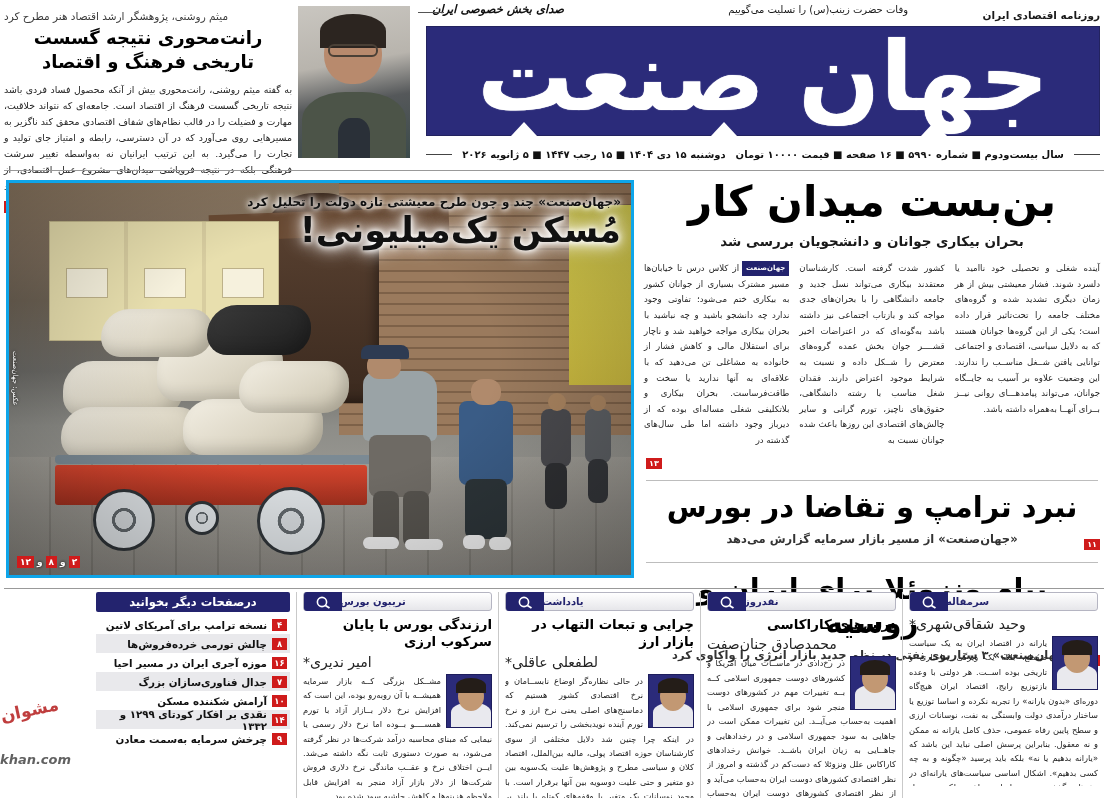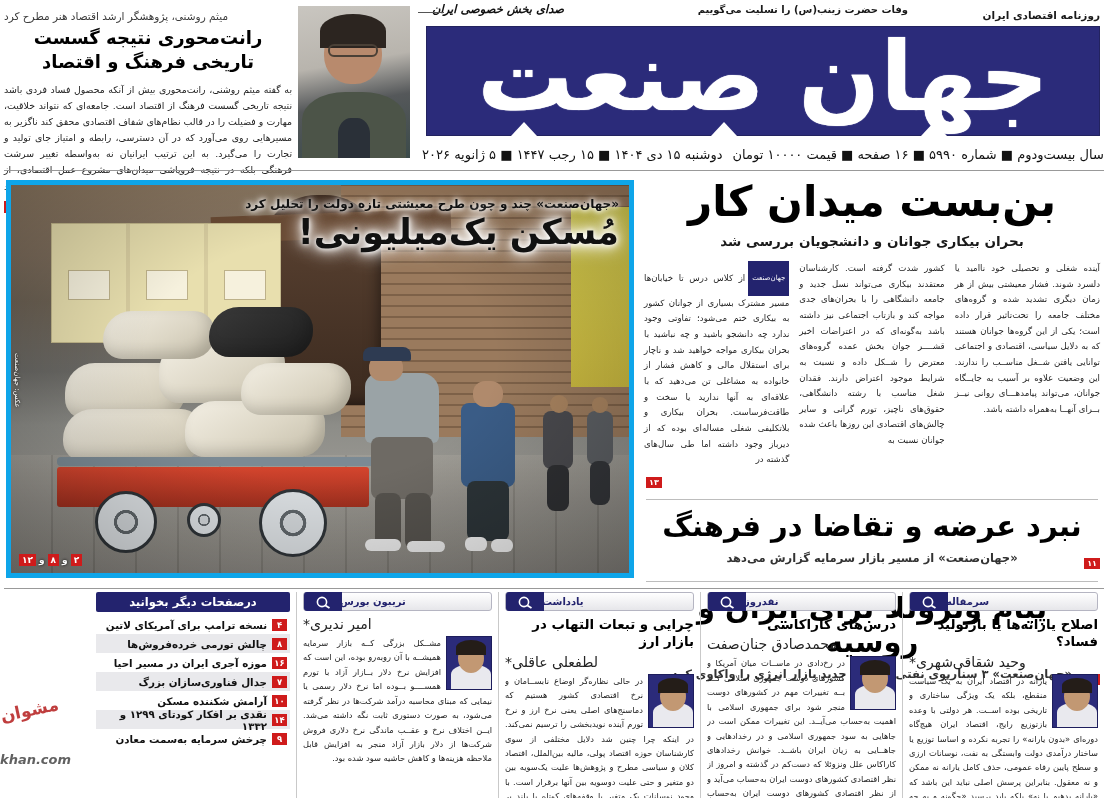--- a/index.html
+++ b/index.html
@@ -26,21 +26,21 @@
     height: 22px;
     display: flex; align-items: center; justify-content: space-between;
   }
   .mh-kicker {
     font-size: 10.5px; color: #1a1a1a; font-weight: bold;
     white-space: nowrap;
   }
   .mh-condolence {
     font-size: 10px; color: #1a1a1a;
     white-space: nowrap;
-    position: absolute; right: 200px; top: 4px; font-weight: bold;
+    position: absolute; right: 200px; top: 4px;
   }
   .mh-slogan {
     font-size: 11.5px; color: #111; font-weight: bold;
     font-style: italic;
     position: absolute; left: 14px; top: 2px;
     white-space: nowrap;
   }
   .mh-rule-left {
     position: absolute; left: 0; top: 12px; width: 26px;
     border-top: 1.2px solid #555;
@@ -72,21 +72,21 @@
   .mh-notch.n2 { right: 362px; }
   .mh-notch.n3 { right: 562px; }
   .mh-dateline {
     position: absolute; top: 142px; right: 8px; left: 8px;
     height: 24px;
     display: flex; align-items: center; justify-content: center;
     gap: 10px;
   }
   .dl-hr { flex: 1 1 auto; border-top: 1px solid #444; height: 0; }
   .dl-text {
-    font-size: 13px; color: #111; font-weight: normal;
+    font-size: 10px; color: #111; font-weight: bold;
     white-space: nowrap;
   }
 
   
   .top-editorial {
     position: absolute; top: 6px; left: 4px;
     width: 410px; height: 160px;
     display: flex; flex-direction: row-reverse; gap: 6px;
   }
   .te-text { width: 288px; padding-top: 4px; }
@@ -170,22 +170,22 @@
     padding: 0 2px;
   }
   .lead-col {
     flex: 1 1 0;
     font-size: 8.6px; line-height: 1.82; color: #1d1d1d;
     text-align: justify;
   }
   .lead-marker {
     display: inline-block; vertical-align: middle;
     background: #23236e; color: #fff;
-    font-size: 7px; font-weight: normal;
-    padding: 11px 4px; margin-left: 3px;
+    font-size: 7px; font-weight: bold;
+    padding: 1px 4px; margin-left: 3px;
   }
   .endbadge {
     display: inline-block; background: #cf1b1b; color: #fff;
     font-size: 8px; font-weight: bold; padding: 1px 3px;
   }
   .lead-hr { border-top: 1px solid #bdbdbd; margin: 10px 4px 0; }
 
   .subhead-block { padding: 9px 4px 6px; position: relative; }
   .subhead-title {
     font-size: 29px; font-weight: bold; color: #000;
@@ -202,21 +202,21 @@
     background: #cf1b1b; color: #fff;
     font-size: 8px; font-weight: bold; padding: 1px 3px;
   }
 
   
   .photo-box {
     position: absolute; top: 4px; left: 6px;
     width: 628px; height: 398px;
     overflow: hidden;
     background: #6b6258;
-    border: 5px solid #0ea5e9;
+    border: 3px solid #0ea5e9;
   }
   .ph-sky {
     position: absolute; inset: 0;
     background:
       linear-gradient(180deg, #8e7a63 0%, #7d6d5c 18%, #6e6355 30%, #6b6a66 48%, #8d8d88 62%, #9c9a94 78%, #8f8d88 100%);
   }
   .ph-wall {
     position: absolute; left: 330px; top: 0; width: 298px; height: 252px;
     background:
       repeating-linear-gradient(0deg,#9a7a5d 0px,#9a7a5d 9px,#7d6148 9px,#7d6148 11px),
@@ -493,21 +493,21 @@
         <div class="lead-col">آینده شغلی و تحصیلی خود ناامید یا دلسرد شوند. فشار معیشتی بیش از هر زمان دیگری تشدید شده و گروه‌های مختلف جامعه را تحت‌تاثیر قرار داده است؛ یکی از این گروه‌ها جوانان هستند که به دلایل سیاسی، اقتصادی و اجتماعی توانایی یافتن شــغل مناســب را ندارند. این وضعیت علاوه بر آسیب به جایــگاه جوانان، می‌تواند پیامدهـــای روانی نیــز بــرای آنهــا به‌همراه داشته باشد.</div>
         <div class="lead-col">کشور شدت گرفته است. کارشناسان معتقدند بیکاری می‌تواند نسل جدید و جامعه دانشگاهی را با بحران‌های جدی مواجه کند و بازتاب اجتماعی نیز داشته باشد به‌گونه‌ای که در اعتراضات اخیر قشــــر جوان بخش عمده گروه‌های معترض را شــکل داده و نسبت به شرایط موجود اعتراض دارند. فقدان شغل مناسب با رشته دانشگاهی، حقوق‌های ناچیز، تورم گرانی و سایر چالش‌های اقتصادی این روزها باعث شده جوانان نسبت به</div>
         <div class="lead-col">
           <span class="lead-marker">جهان‌صنعت</span><span>از کلاس درس تا خیابان‌ها مسیر مشترک بسیاری از جوانان کشور به بیکاری ختم می‌شود؛ تفاوتی وجود ندارد چه دانشجو باشید و چه نباشید با بحران بیکاری مواجه خواهید شد و ناچار برای استقلال مالی و کاهش فشار از خانواده به مشاغلی تن می‌دهید که با علاقه‌ای به آنها ندارید یا سخت و طاقت‌فرساست. بحران بیکاری و بلاتکلیفی شغلی مساله‌ای بوده که از دیرباز وجود داشته اما طی سال‌های گذشته در</span>
         </div>
       </div>
       <div style="text-align:left;padding:2px 4px 0;"><span class="endbadge">۱۳</span></div>
 
       <div class="lead-hr"></div>
       <div class="subhead-block">
-        <div class="subhead-title">نبرد عرضه و تقاضا در فرهنگ</div>
+        <div class="subhead-title">نبرد ترامپ و تقاضا در بورس</div>
         <div class="subhead-sub">«جهان‌صنعت» از مسیر بازار سرمایه گزارش می‌دهد</div>
         <span class="subhead-badge">۱۱</span>
       </div>
 
       <div class="lead-hr"></div>
       <div class="subhead-block">
         <div class="subhead-title">پیام ونزوئلا برای ایران و روسیه</div>
         <div class="subhead-sub">«جهان‌صنعت» ۳ سناریوی نفتی در نظم جدید بازار انرژی را واکاوی کرد</div>
         <span class="subhead-badge">۱۵</span>
       </div>
@@ -602,21 +602,20 @@
     <div class="col col-art">
       <div class="tab">
         <span class="tab-icon">
           <svg width="20" height="14" viewBox="0 0 20 14">
               <circle cx="9" cy="7" r="4.6" fill="none" stroke="#fff" stroke-width="1.6"></circle>
               <line x1="12.4" y1="10.4" x2="16.5" y2="13" stroke="#fff" stroke-width="1.8"></line>
             </svg>
         </span>
         <span class="tab-label">سرمقاله</span>
       </div>
-      <div class="panel-title">اصلاح یارانه‌ها یا بازتولید فساد؟</div>
       <div class="panel-author">وحید شقاقی‌شهری*</div>
       <div class="panel-body">
         <span class="author-photo">
           <span class="bd"></span>
             <span class="sk"></span>
             <span class="hr"></span>
         </span>
         <span>یارانه در اقتصاد ایران به یک سیاست منقطع، بلکه یک ویژگی ساختاری و تاریخی بوده اســت. هر دولتی با وعده بازتوزیع رایج، اقتصاد ایران هیچ‌گاه دوره‌ای «بدون یارانه» را تجربه نکرده و اساسا توزیع یا ساختار درآمدی دولت وابستگی به نفت، نوسانات ارزی و سطح پایین رفاه عمومی، حذف کامل یارانه نه ممکن و نه معقول. بنابراین پرسش اصلی نباید این باشد که «یارانه بدهیم یا نه» بلکه باید پرسید «چگونه و به چه کسی بدهیم». اشکال اساسی سیاست‌های یارانه‌ای در دهه‌های گذشته نه در اصل پرداخت بلکه در محل تخصیص آن بوده است.</span>
       </div>
     </div>
@@ -668,20 +667,21 @@
     <div class="col col-art">
       <div class="tab">
         <span class="tab-icon">
           <svg width="20" height="14" viewBox="0 0 20 14">
               <circle cx="9" cy="7" r="4.6" fill="none" stroke="#fff" stroke-width="1.6"></circle>
               <line x1="12.4" y1="10.4" x2="16.5" y2="13" stroke="#fff" stroke-width="1.8"></line>
             </svg>
         </span>
         <span class="tab-label">تریبون بورس</span>
       </div>
+      <div class="panel-title">ارزندگی بورس با پایان سرکوب ارزی</div>
       <div class="panel-author">امیر ندیری*</div>
       <div class="panel-body">
         <span class="author-photo">
           <span class="bd"></span>
             <span class="sk"></span>
             <span class="hr"></span>
         </span>
         <span>مشــکل بزرگی کــه بازار سرمایه همیشــه با آن روبه‌رو بوده، این است که افزایش نرخ دلار بــازار آزاد با تورم همســــو بــوده اما نرخ دلار رسمی یا نیمایی که مبنای محاسبه درآمد شرکت‌ها در نظر گرفته می‌شود، به صورت دستوری ثابت نگه داشته می‌شد. ایــن اختلاف نرخ و عقــب ماندگی نرخ دلاری فروش شرکت‌ها از دلار بازار آزاد منجر به افزایش قابل ملاحظه هزینه‌ها و کاهش حاشیه سود شده بود.</span>
       </div>
     </div>

